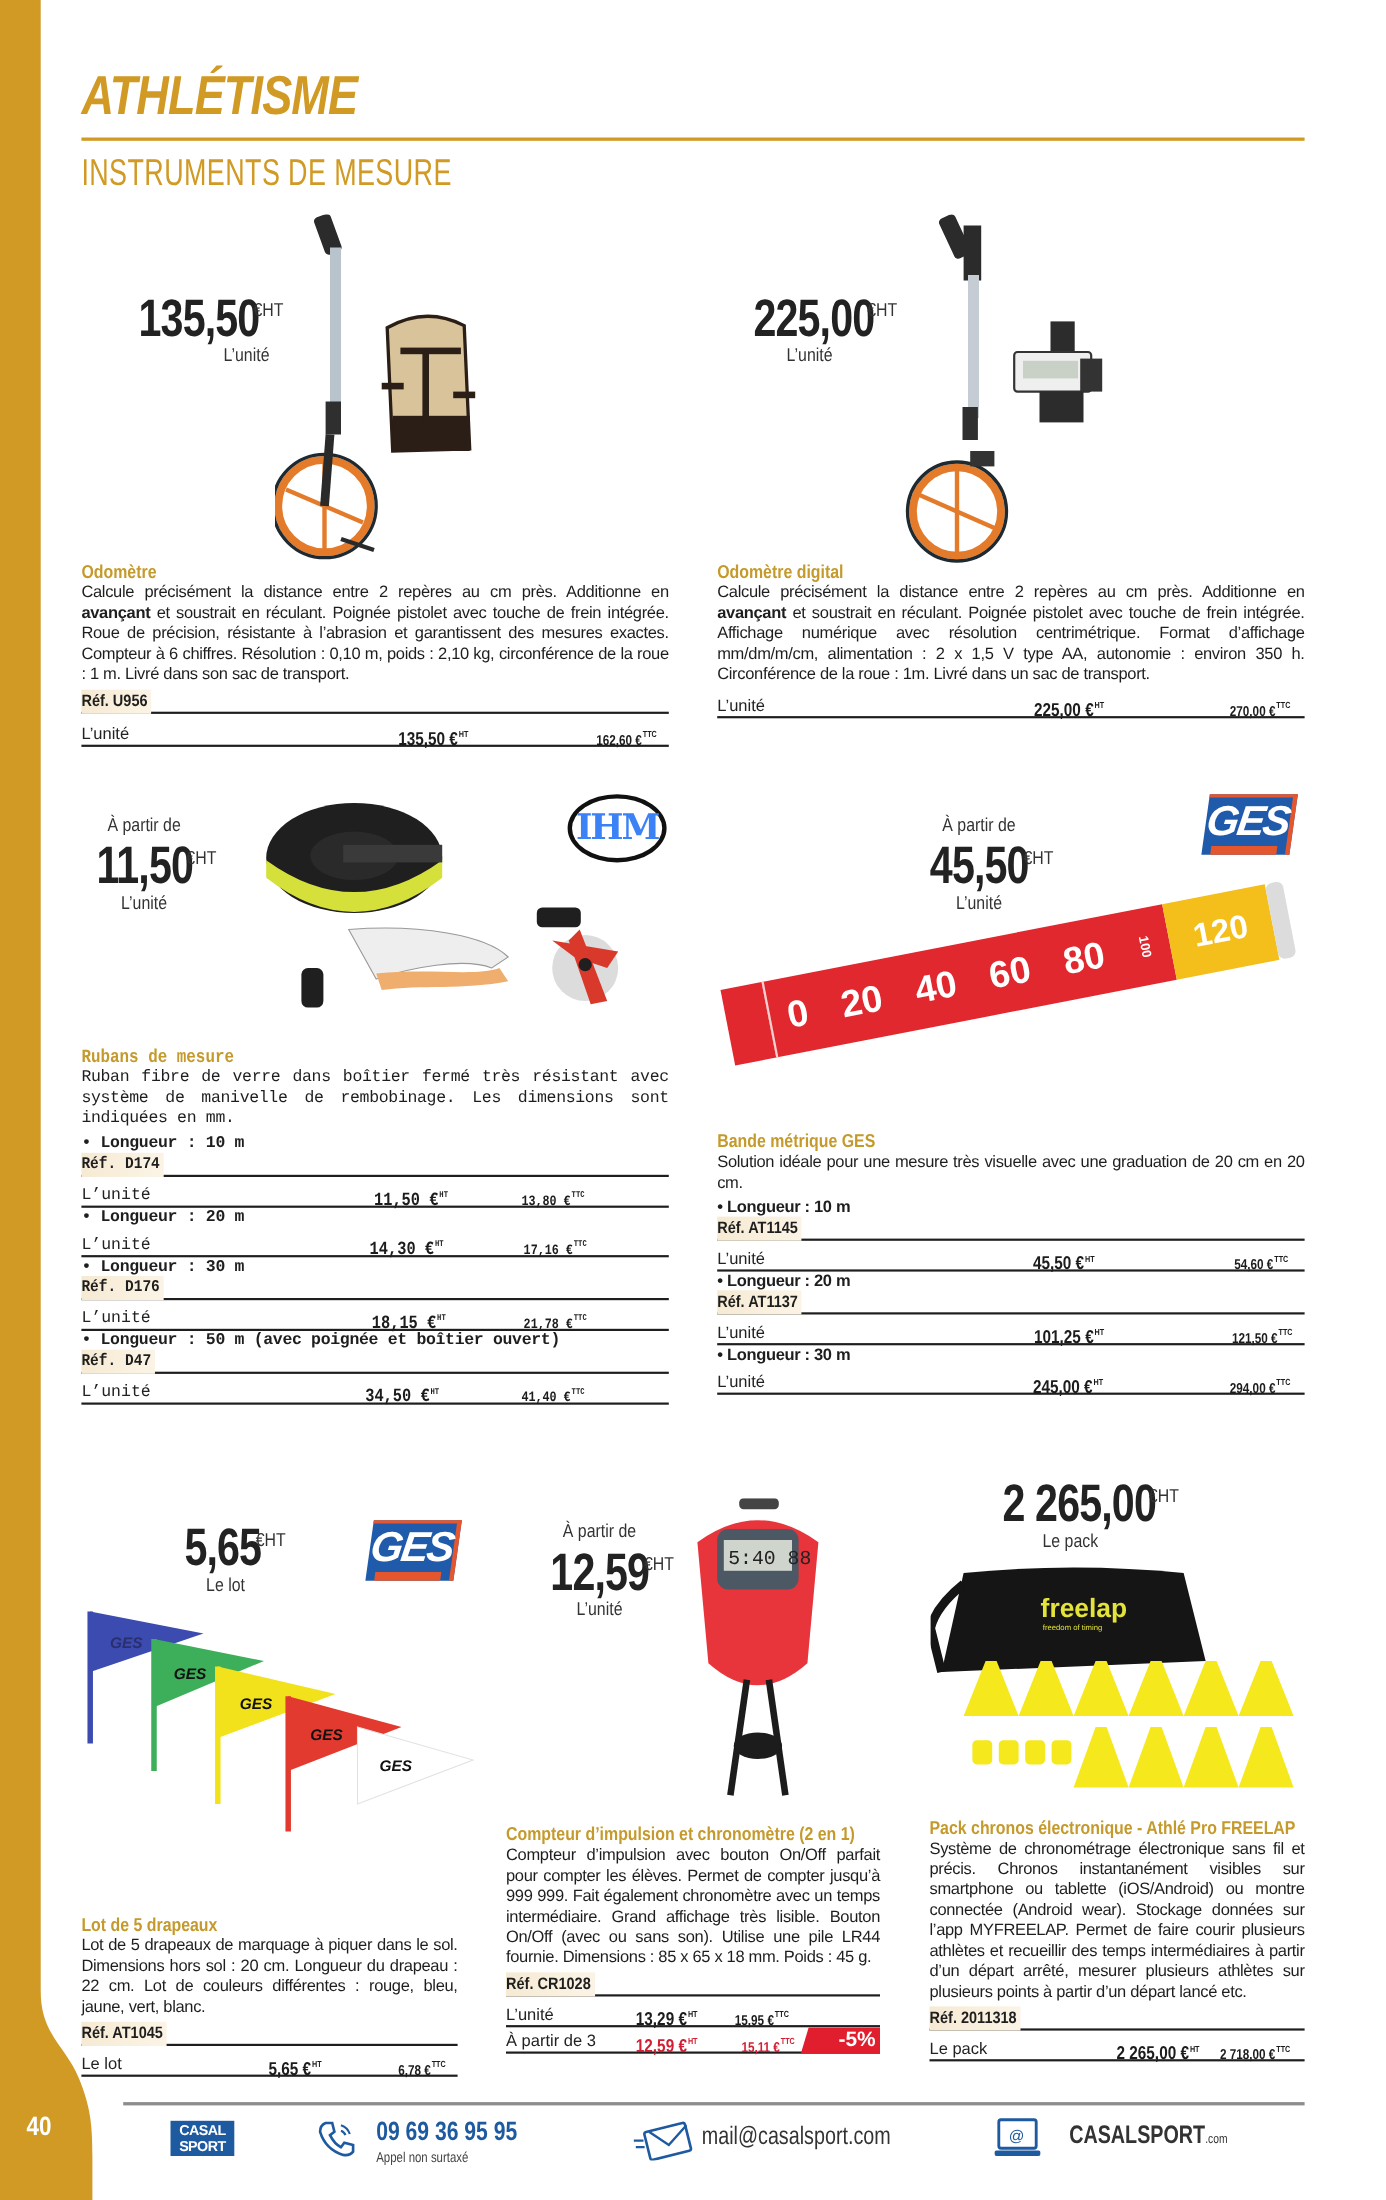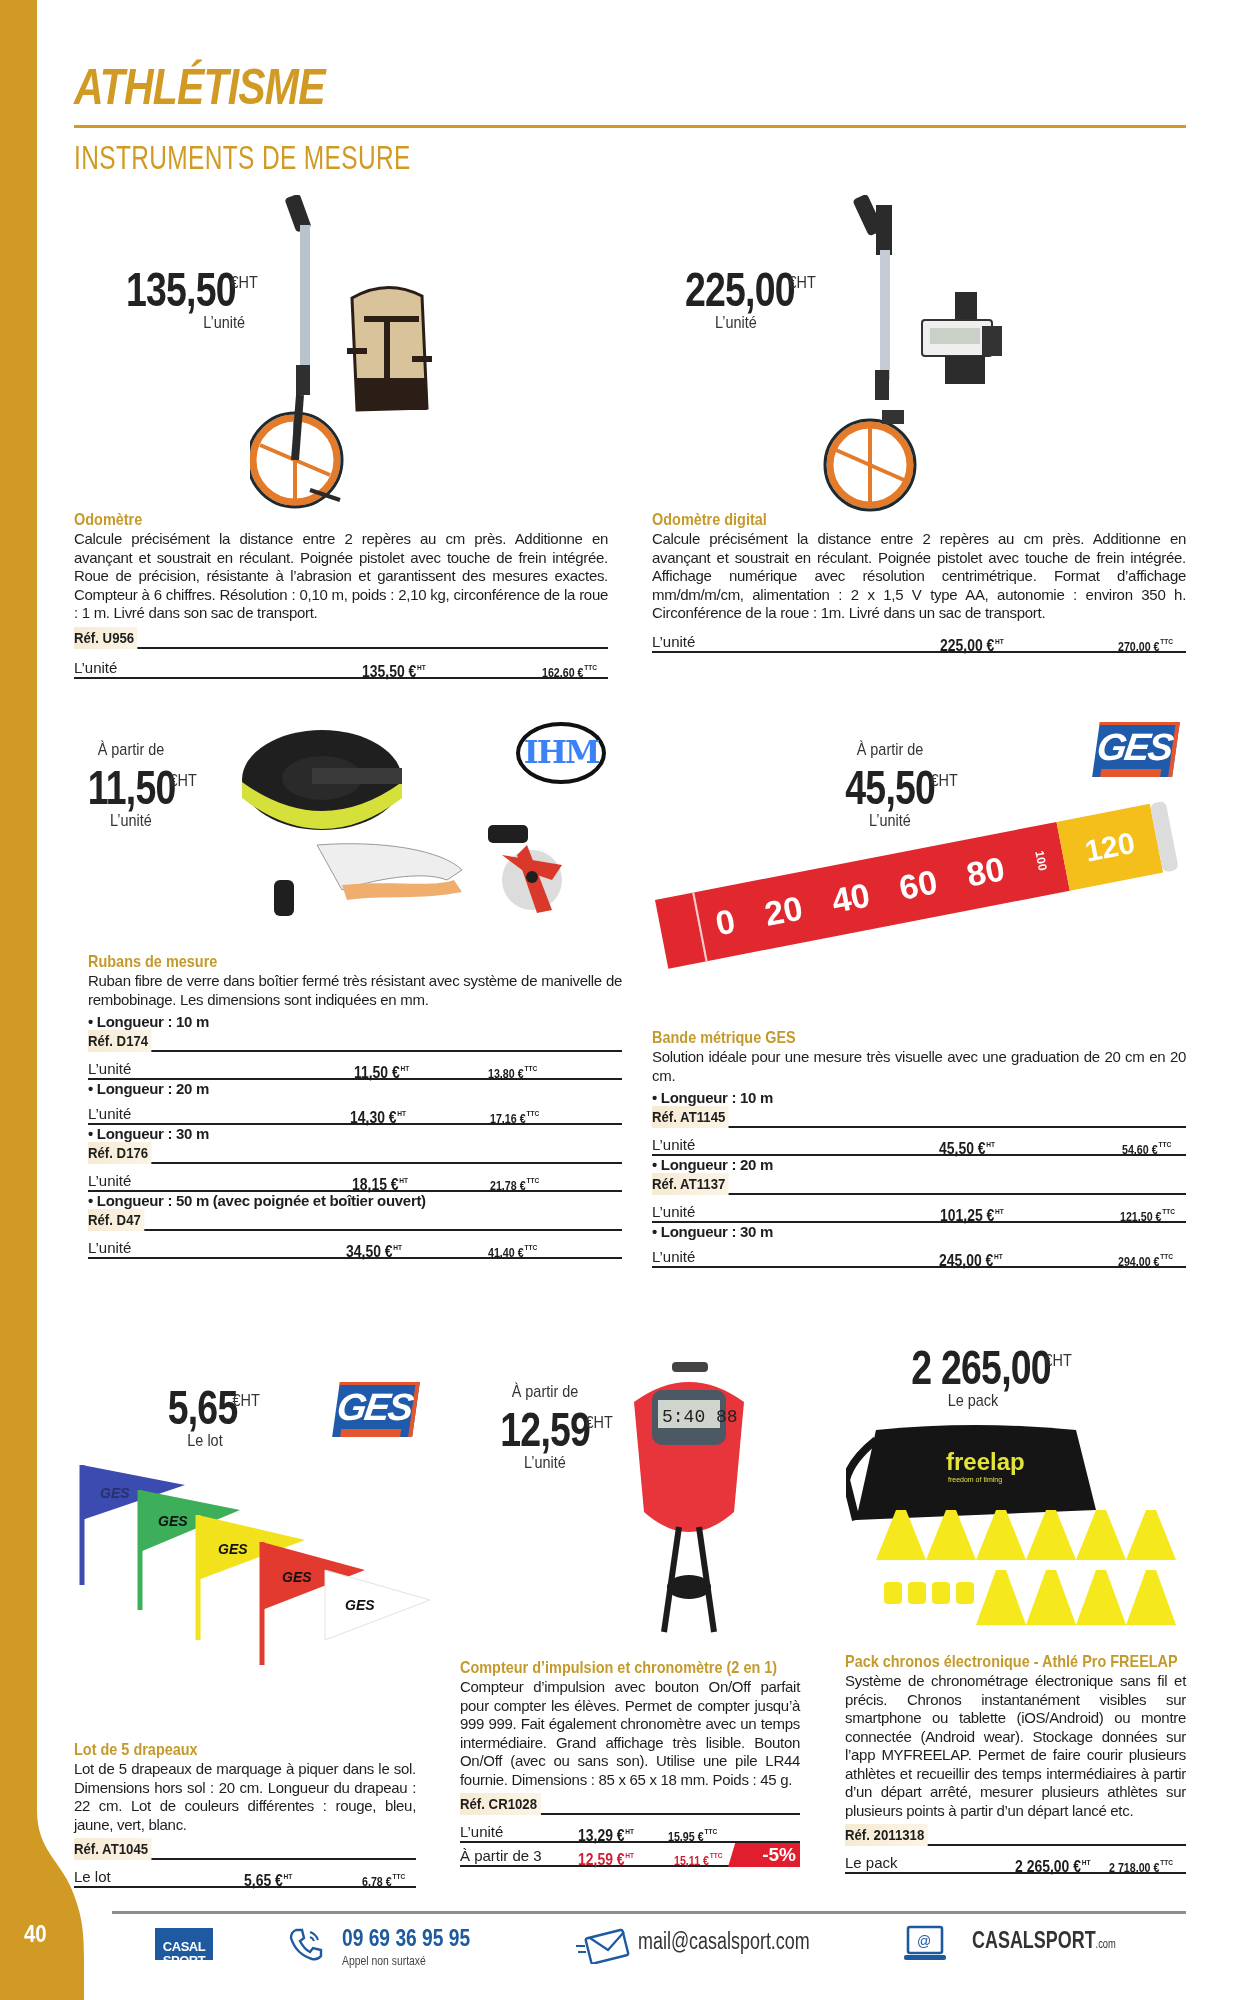--- a/index.html
+++ b/index.html
@@ -18,42 +18,42 @@
   
   .hero { text-align: center; }
   .hero .from { font-size: 17px; color: #333; transform: scaleX(0.85); display: block; }
   .hero .amt { font-size: 48px; font-weight: bold; color: #222; letter-spacing: -1px; display: inline-block; transform: scaleX(0.78); transform-origin: right center; }
   .hero .cur { font-size: 17px; color: #333; vertical-align: 18px; margin-left: -8px; display: inline-block; transform: scaleX(0.85); }
   .hero .unit { font-size: 17px; color: #333; display: block; margin-top: -4px; transform: scaleX(0.85); }
 
   
   .p-title { font-weight: bold; font-size: 17px; color: #C59A2C; transform: scaleX(0.85); transform-origin: left top; white-space: nowrap; }
   .p-desc { font-size: 15px; line-height: 18.5px; color: #1e1e1e; text-align: justify; letter-spacing: -0.3px; }
-  .p-desc b { font-weight: normal; }
+  .p-desc b { font-weight: bold; }
   .bullet { font-size: 15px; font-weight: bold; color: #1e1e1e; letter-spacing: -0.3px; }
   .ref { font-size: 15px; font-weight: bold; color: #1e1e1e; height: 22px; line-height: 22px; border-bottom: 2px solid #1e1e1e; position: relative; }
   .ref span { background: linear-gradient(to right, #f6ead3, #fbf4e6); padding-right: 4px; display: inline-block; transform: scaleX(0.88); transform-origin: left center; }
   .price-row { height: 24px; line-height: 26px; border-bottom: 2px solid #1e1e1e; position: relative; font-size: 15px; }
   .price-row .lbl { position: absolute; left: 0; top: 0; color: #222; }
   .price-row .ht { position: absolute; top: 0; font-weight: bold; font-size: 17px; transform: scaleX(0.82); transform-origin: left center; white-space: nowrap; }
   .price-row .ttc { position: absolute; top: 0; font-weight: bold; font-size: 13px; transform: scaleX(0.82); transform-origin: left center; white-space: nowrap; }
   .sup { font-size: 8px; vertical-align: 7px; margin-left: 1px; }
   .red { color: #D21E32; }
   .discount { position: absolute; right: 0; top: 0; width: 72px; height: 24px; background: #E11E2D; color: #fff; font-weight: bold; font-size: 19px; text-align: right; padding-right: 4px; line-height: 24px; clip-path: polygon(10% 0, 100% 0, 100% 100%, 0 100%); }
 
   
   .ges-logo { width: 80px; height: 55px; background: #1F5BAA; transform: skewX(-8deg); border-right: 4px solid #E4572E; border-top: 3px solid #E4572E; color: #fff;
     font-weight: bold; font-style: italic; font-size: 38px; text-align: center; line-height: 44px; letter-spacing: -2px; }
   .ges-logo .tag { display: block; height: 8px; margin: 0 8px; background: #E4572E; }
   .ihm-logo { width: 90px; height: 62px; border: 4px solid #111; border-radius: 50% 50% 50% 50%; text-align: center; line-height: 52px; font-weight: bold; font-size: 32px; color: #3b82f6; letter-spacing: -2px; font-family: "DejaVu Serif", serif; }
 
   
   .footer-rule { left: 112px; top: 1911px; width: 1074px; height: 3px; background: #8d8d8d; }
   .page-num { left: 22px; top: 1920px; font-size: 24px; font-weight: bold; color: #fff; transform: scaleX(0.85); }
-  .casal-logo { left: 155px; top: 1928px; width: 58px; height: 32px; background: #1E5AA0; color: #fff; font-weight: bold; font-size: 13px; line-height: 14px; text-align: center; padding-top: 12px; letter-spacing: -0.5px; }
+  .casal-logo { left: 155px; top: 1928px; width: 58px; height: 32px; background: #1E5AA0; color: #fff; font-weight: bold; font-size: 13px; line-height: 14px; text-align: center; padding-top: 2px; letter-spacing: -0.5px; }
   .phone { left: 342px; top: 1924px; font-size: 24px; font-weight: bold; color: #1E5AA0; transform: scaleX(0.8); transform-origin: left top; }
   .phone-sub { left: 342px; top: 1953px; font-size: 13px; color: #444; transform: scaleX(0.8); transform-origin: left top; }
   .mail { left: 638px; top: 1928px; font-size: 23px; color: #333; transform: scaleX(0.78); transform-origin: left top; }
   .web { left: 972px; top: 1927px; font-size: 23px; font-weight: bold; color: #333; transform: scaleX(0.78); transform-origin: left top; }
   .web small { font-size: 12px; font-weight: normal; }
 </style>
 </head>
 <body>
 
 <svg class="side-band" viewBox="0 0 120 2000" width="120" height="2000">
@@ -152,21 +152,21 @@
     <path d="M120 165 C170 160 210 168 232 160 L240 172 C200 180 160 175 125 180 Z" fill="#EFAE6D"></path>
     <rect x="52" y="160" width="20" height="36" rx="6" fill="#1f1f1f"></rect>
     <g transform="translate(270 115)">
       <rect x="-4" y="-10" width="40" height="18" rx="5" fill="#1f1f1f"></rect>
       <circle cx="40" cy="45" r="30" fill="#dcdcdc"></circle>
       <path d="M10 20 L70 30 L60 45 L30 35 Z" fill="#D8392B"></path>
       <path d="M35 10 L60 75 L45 78 L25 20 Z" fill="#D8392B"></path>
       <circle cx="40" cy="42" r="6" fill="#1f1f1f"></circle>
     </g>
   </svg>
-  <div class="abs" style="left:88px; top:952px; width:534px;">
+  <div class="abs" style="left:74px; top:952px; width:534px;font-family:Liberation Mono, monospace;">
     <div class="p-title">Rubans de mesure</div>
     <p class="p-desc">Ruban fibre de verre dans boîtier fermé très résistant avec système de manivelle de rembobinage. Les dimensions sont indiquées en mm.</p>
 
     <div class="bullet" style="margin-top:4px;">• Longueur : 10 m</div>
     <div class="ref"><span>Réf. D174</span></div>
     <div class="price-row" style="margin-top:4px;">
       <span class="lbl">L’unité</span>
       <span class="ht" style="left:266px;"><span>11,50 €</span><span class="sup">HT</span></span>
       <span class="ttc" style="left:400px;"><span>13,80 €</span><span class="sup">TTC</span></span>
     </div>

